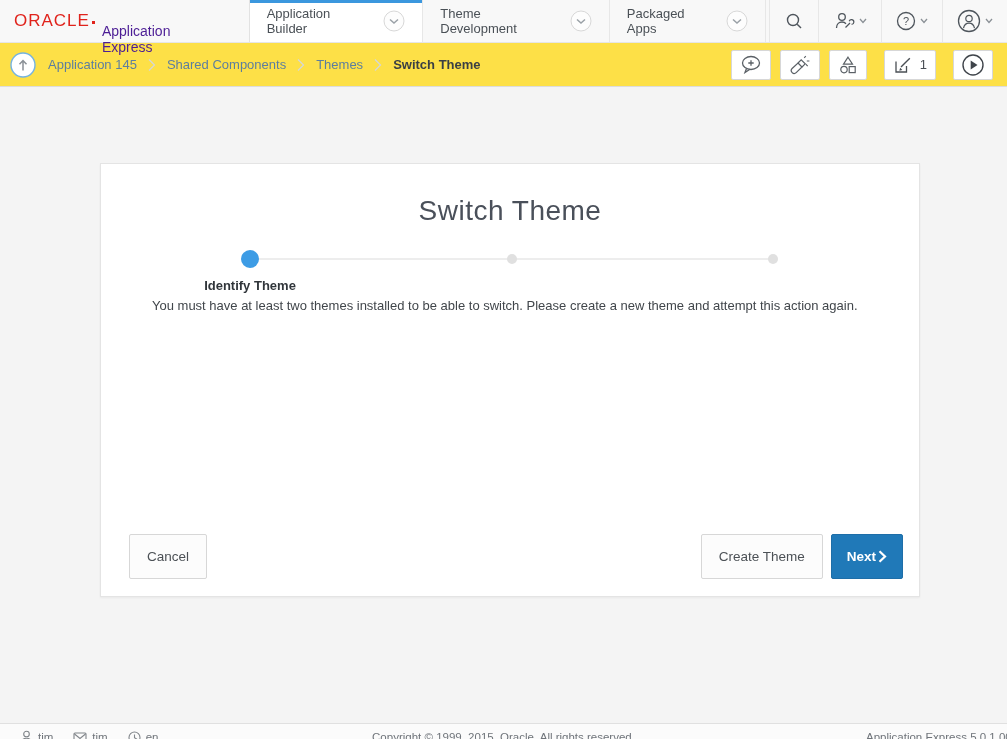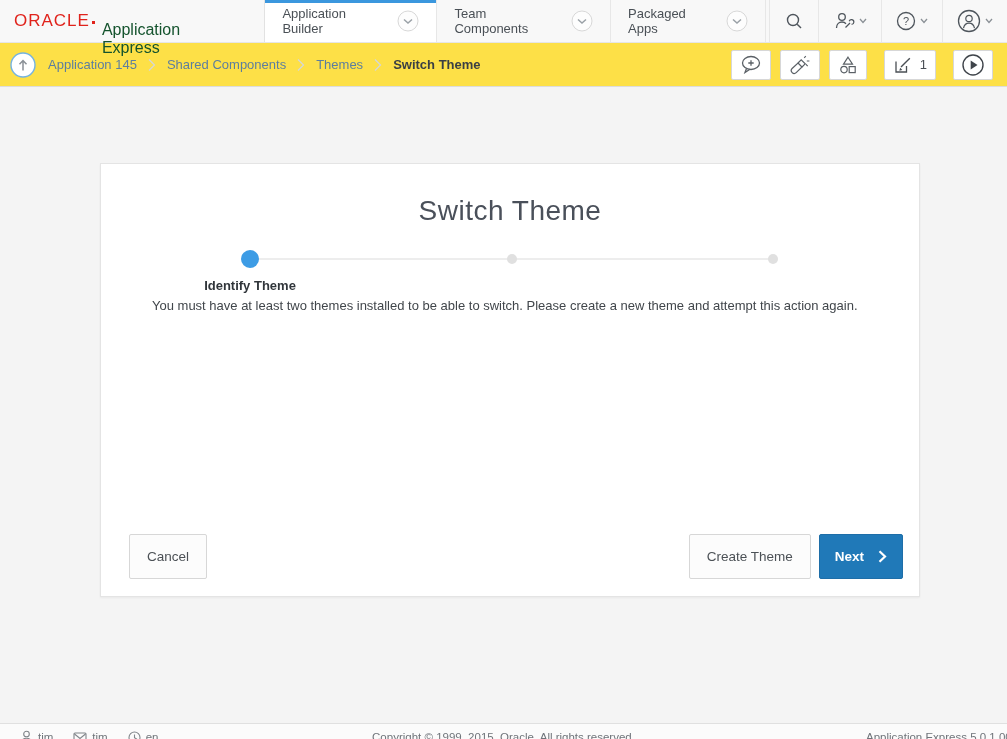--- a/index.html
+++ b/index.html
@@ -11,21 +11,21 @@
   }
 
   
   .topnav {
     display:flex; align-items:stretch; height:43px;
     background:#f8f8f8; border-bottom:1px solid #e6e6e6;
   }
   .brand { display:flex; align-items:center; padding:0 24px 0 14px; border-right:1px solid #e2e2e2; }
   .oracle-logo { color:#e0231c; font-weight:normal; font-size:17px; letter-spacing:1px; }
   .reg-mark { width:3px; height:3px; background:#e0231c; display:inline-block; vertical-align:top; margin:3px 7px 0 2px; }
-  .product-name { color:#14532d; font-size:16px;margin-top:36px; }
+  .product-name { color:#4c1d95; font-size:14px;margin-top:36px; }
 
   .tabs { display:flex; align-items:stretch; }
   .tab {
     display:flex; align-items:center; gap:9px; padding:0 17px;
     font-size:13px; color:#4a5056; border-right:1px solid #e7e7e7; cursor:pointer;
   }
   .tab.active { background:#fff; box-shadow:inset 0 3px 0 #3b97de;justify-content:flex-end; }
   .chev-circle { display:flex; }
 
   .nav-icons { margin-left:auto; display:flex; align-items:stretch; }
@@ -79,21 +79,21 @@
   .card-buttons {
     position:absolute; left:20px; right:16px; bottom:17px;
     display:flex; align-items:center;padding-left:8px;
   }
   .btn {
     height:45px; padding:0 17px; font-family:inherit; font-size:13.5px; color:#4c5156;
     background:#fcfcfc; border:1px solid #d7d7d7; border-radius:2px; cursor:pointer;
   }
   .btn-create { margin-left:auto; }
   .btn-next {
-    margin-left:8px; display:flex; align-items:center; gap:14px; padding:0 15px;
+    margin-left:8px; display:flex; align-items:center; gap:2px; padding:0 15px;
     background:#2079b8; border:1px solid #1e6ea8; color:#fff; font-weight:bold;
   }
 
   
   .page-footer {
     position:absolute; left:0; right:0; top:723px; height:40px;
     background:#fbfbfb; border-top:1px solid #e0e0e0;
     font-size:11.5px; color:#6f747a;
   }
   .footer-left { position:absolute; left:20px; top:6px; display:flex; gap:20px; }
@@ -117,21 +117,21 @@
     <div class="tab active">
       <span>Application Builder</span>
       <span class="chev-circle">
         <svg width="22" height="22" viewBox="0 0 22 22">
             <circle cx="11" cy="11" r="10" fill="#fdfdfd" stroke="#d8d8d8"></circle>
             <path d="M7 9.5 L11 13 L15 9.5" fill="none" stroke="#9aa1a7" stroke-width="1.5"></path>
           </svg>
       </span>
     </div>
     <div class="tab">
-      <span>Team Components</span>
+      <span>Theme Development</span>
       <span class="chev-circle">
         <svg width="22" height="22" viewBox="0 0 22 22">
             <circle cx="11" cy="11" r="10" fill="#fdfdfd" stroke="#d8d8d8"></circle>
             <path d="M7 9.5 L11 13 L15 9.5" fill="none" stroke="#9aa1a7" stroke-width="1.5"></path>
           </svg>
       </span>
     </div>
     <div class="tab">
       <span>Packaged Apps</span>
       <span class="chev-circle">

